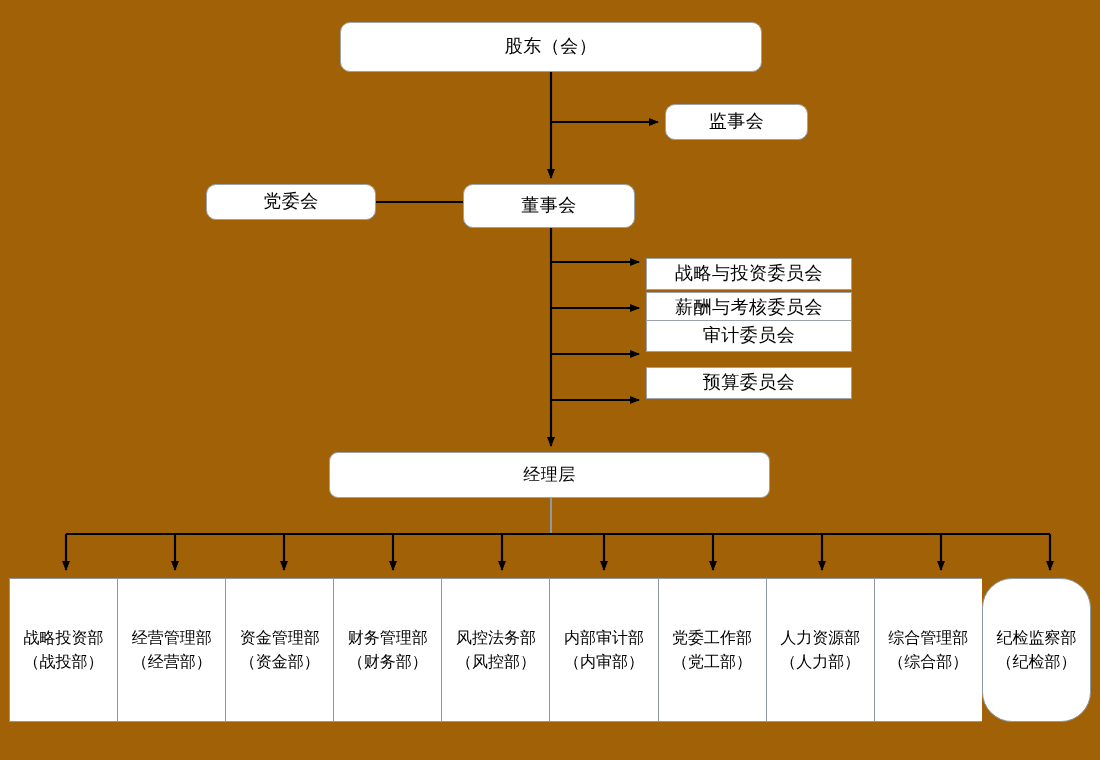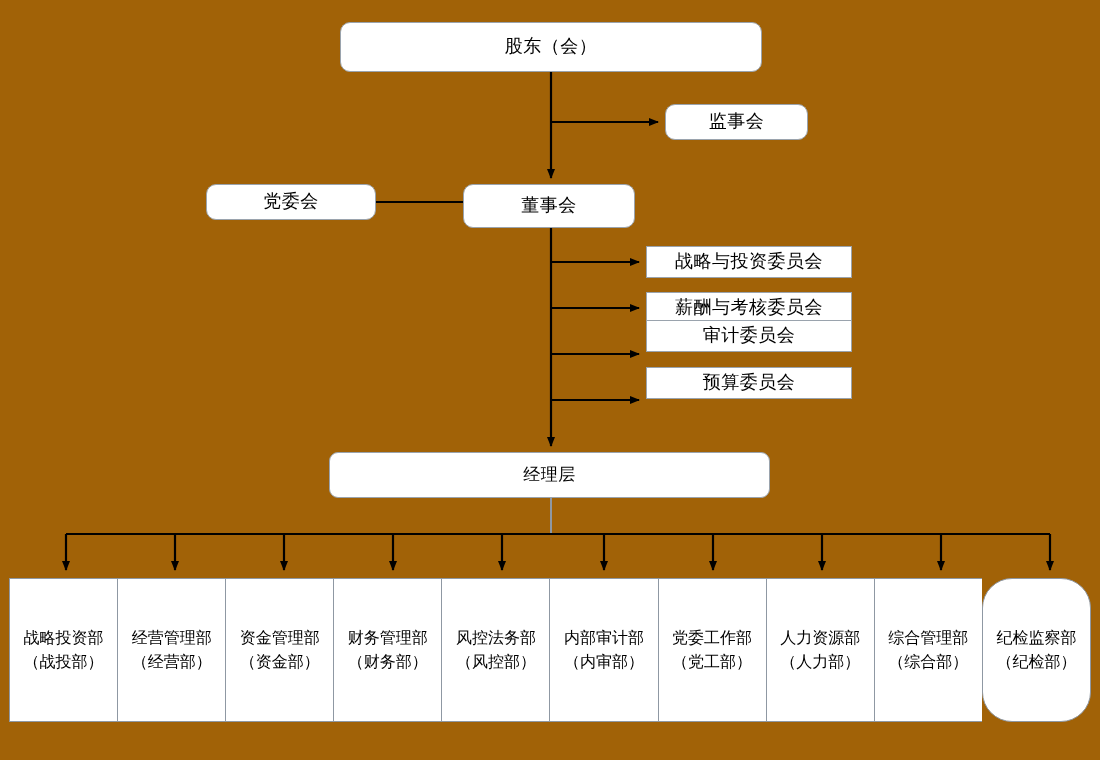--- a/index.html
+++ b/index.html
@@ -51,21 +51,21 @@
   }
   .node-party {
     left: 206px; top: 184px; width: 170px; height: 36px;
   }
   .node-board {
     left: 463px; top: 184px; width: 172px; height: 44px;
   }
   .node-committee {
     left: 646px; width: 206px; height: 32px;
   }
-  .c0 { top: 246px; }
+  .c0 { top: 258px; }
   .c1 { top: 292px; text-align: right; }
   .c2 { top: 320px; }
   .c3 { top: 367px; }
   .node-manager {
     left: 329px; top: 452px; width: 441px; height: 46px;
     border: 1px solid #9aa3ad;
     border-radius: 9px;
     text-align: right;
   }
   #dept-row {

